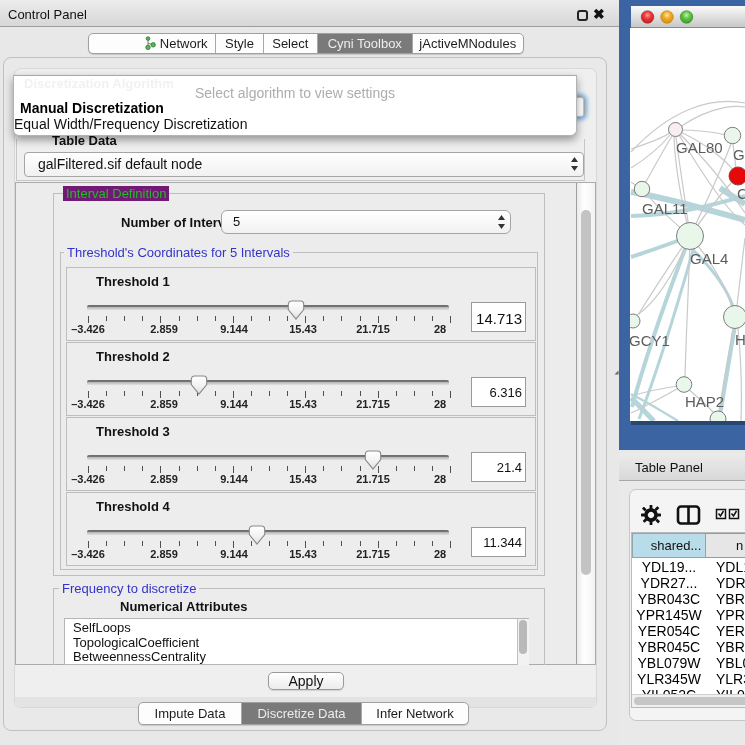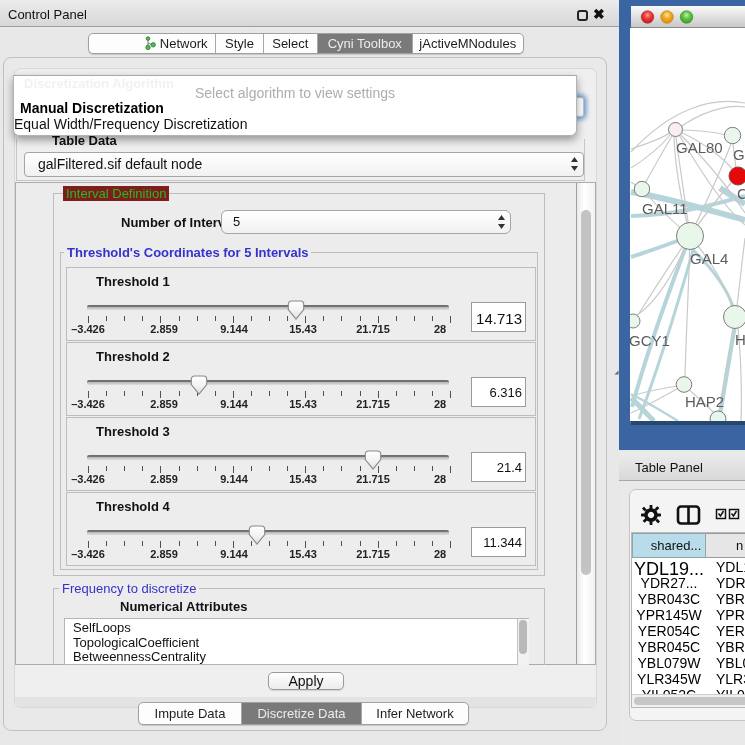--- a/index.html
+++ b/index.html
@@ -31,30 +31,30 @@
 <div class="abs" style="left:24px;top:152px;width:560px;height:25px;background:linear-gradient(#ffffff,#f1f1f1);border:1px solid #a5a5a5;border-radius:4px;box-shadow:inset 0 1px 0 #fff;"></div>
 <div class="abs" style="left:38px;top:156px;font-size:14px;color:#111;">galFiltered.sif default node</div>
 <svg class="abs" style="left:570px;top:156px;" width="9" height="16" viewBox="0 0 9 16">
     <path d="M4.5 1 L8 6 L1 6 Z" fill="#333"></path>
     <path d="M4.5 15 L8 10 L1 10 Z" fill="#333"></path>
   </svg>
 <div class="abs" style="left:15px;top:182px;width:581px;height:483px;background:#ececec;border:1px solid #ababab;"></div>
 <div class="abs" style="left:576px;top:183px;width:19px;height:481px;background:linear-gradient(90deg,#eaeaea,#ffffff 40%,#f2f2f2);border-left:1px solid #9f9f9f;"></div>
 <div class="abs" style="left:581px;top:210px;width:10px;height:365px;background:#c3c3c3;border-radius:5px;"></div>
 <div class="abs" style="left:53px;top:193px;width:492px;height:383px;border:1px solid #bdbdbd;"></div>
-<div class="abs" style="left:63px;top:186px;font-size:13px;color:#22bb22;background:#7f1d1d;padding:0 3px;">Interval Definition</div>
+<div class="abs" style="left:63px;top:186px;font-size:13px;color:#22bb22;background:#701a75;padding:0 3px;">Interval Definition</div>
 <div class="abs b13" style="left:101px;top:215px;">Number of Intervals</div>
 <div class="abs" style="left:221px;top:210px;width:290px;height:24px;background:linear-gradient(#ffffff,#f1f1f1);border:1px solid #a5a5a5;border-radius:6px;box-shadow:inset 0 1px 0 #fff;"></div>
 <div class="abs" style="left:233px;top:214px;font-size:13px;color:#111;">5</div>
 <svg class="abs" style="left:497px;top:214px;" width="9" height="16" viewBox="0 0 9 16">
     <path d="M4.5 1 L8 6 L1 6 Z" fill="#333"></path>
     <path d="M4.5 15 L8 10 L1 10 Z" fill="#333"></path>
   </svg>
 <div class="abs" style="left:60px;top:252px;width:478px;height:318px;border:1px solid #bdbdbd;"></div>
-<div class="abs" style="left:64px;top:245px;font-size:13px;color:#3333cc;background:#ececec;padding:0 3px;font-weight:bold;">Threshold's Coordinates for 5 Intervals</div>
+<div class="abs" style="left:64px;top:245px;font-size:13px;color:#3333cc;background:#ececec;padding:0 3px;">Threshold's Coordinates for 5 Intervals</div>
 <div class="abs" style="left:66px;top:267px;width:470px;height:74px;background:#ededed;border:1px solid #bdbdbd;"></div>
 <div class="abs b13" style="left:76px;top:274px;">Threshold 1</div>
 <div class="abs" style="left:87px;top:305px;width:362px;height:6px;border-radius:2px;background:linear-gradient(#6f6f6f 0%,#6f6f6f 24%,#b9b9b9 40%,#d9d9d9 75%,#f5f5f5);"></div>
 <svg class="abs" style="left:86px;top:316px;" width="366" height="9" viewBox="0 0 366 9">
     <path d="M2.5 0 v7.0 M20.6 0 v4.5 M38.7 0 v4.5 M56.8 0 v4.5 M74.9 0 v7.0 M93.0 0 v4.5 M111.1 0 v4.5 M129.2 0 v4.5 M147.3 0 v7.0 M165.4 0 v4.5 M183.5 0 v4.5 M201.6 0 v4.5 M219.7 0 v7.0 M237.8 0 v4.5 M255.9 0 v4.5 M274.0 0 v4.5 M292.1 0 v7.0 M310.2 0 v4.5 M328.3 0 v4.5 M346.4 0 v4.5 M364.5 0 v7.0" stroke="#4f4f4f" stroke-width="1" shape-rendering="crispEdges"></path>
   </svg>
 <div class="abs" style="left:58px;top:323px;width:60px;text-align:center;font-size:11px;font-weight:bold;color:#222;">–3.426</div>
 <div class="abs" style="left:134px;top:323px;width:60px;text-align:center;font-size:11px;font-weight:bold;color:#222;">2.859</div>
 <div class="abs" style="left:204px;top:323px;width:60px;text-align:center;font-size:11px;font-weight:bold;color:#222;">9.144</div>
 <div class="abs" style="left:273px;top:323px;width:60px;text-align:center;font-size:11px;font-weight:bold;color:#222;">15.43</div>
@@ -267,21 +267,21 @@
 <g stroke="#111" fill="none" stroke-width="1.5">
 <rect x="75.5" y="4.5" width="9" height="9"></rect>
 <rect x="88.5" y="4.5" width="9" height="9"></rect>
 <path d="M77.5 8.5 l2 2.5 l3 -5"></path>
       <path d="M90.5 8.5 l2 2.5 l3 -5"></path>
 </g>
 </svg>
 <div class="abs" style="left:632px;top:533px;width:113px;height:161px;background:#fff;overflow:hidden;">
     <div style="position:absolute;left:0;top:0;width:74px;height:25px;background:#b8dce9;border:1px solid #8fa6ad;text-align:center;font-size:13px;color:#111;padding-top:4px;text-indent:14px;">shared...</div>
     <div style="position:absolute;left:74px;top:0;width:45px;height:25px;background:#e6e6e6;border-top:1px solid #999;border-bottom:1px solid #999;font-size:13px;color:#111;padding-top:4px;padding-left:30px;">n</div>
-    <div style="position:absolute;left:0;top:26px;width:74px;text-align:center;font-size:18px;color:#000;">YDL19...</div>
+    <div style="position:absolute;left:0;top:26px;width:74px;text-align:center;font-size:14px;color:#000;">YDL19...</div>
     <div style="position:absolute;left:84px;top:26px;font-size:14px;color:#000;white-space:nowrap;">YDL194W</div>
     <div style="position:absolute;left:0;top:42px;width:74px;text-align:center;font-size:14px;color:#000;">YDR27...</div>
     <div style="position:absolute;left:84px;top:42px;font-size:14px;color:#000;white-space:nowrap;">YDR277C</div>
     <div style="position:absolute;left:0;top:58px;width:74px;text-align:center;font-size:14px;color:#000;">YBR043C</div>
     <div style="position:absolute;left:84px;top:58px;font-size:14px;color:#000;white-space:nowrap;">YBR043C</div>
     <div style="position:absolute;left:0;top:74px;width:74px;text-align:center;font-size:14px;color:#000;">YPR145W</div>
     <div style="position:absolute;left:84px;top:74px;font-size:14px;color:#000;white-space:nowrap;">YPR145W</div>
     <div style="position:absolute;left:0;top:90px;width:74px;text-align:center;font-size:14px;color:#000;">YER054C</div>
     <div style="position:absolute;left:84px;top:90px;font-size:14px;color:#000;white-space:nowrap;">YER054C</div>
     <div style="position:absolute;left:0;top:106px;width:74px;text-align:center;font-size:14px;color:#000;">YBR045C</div>

